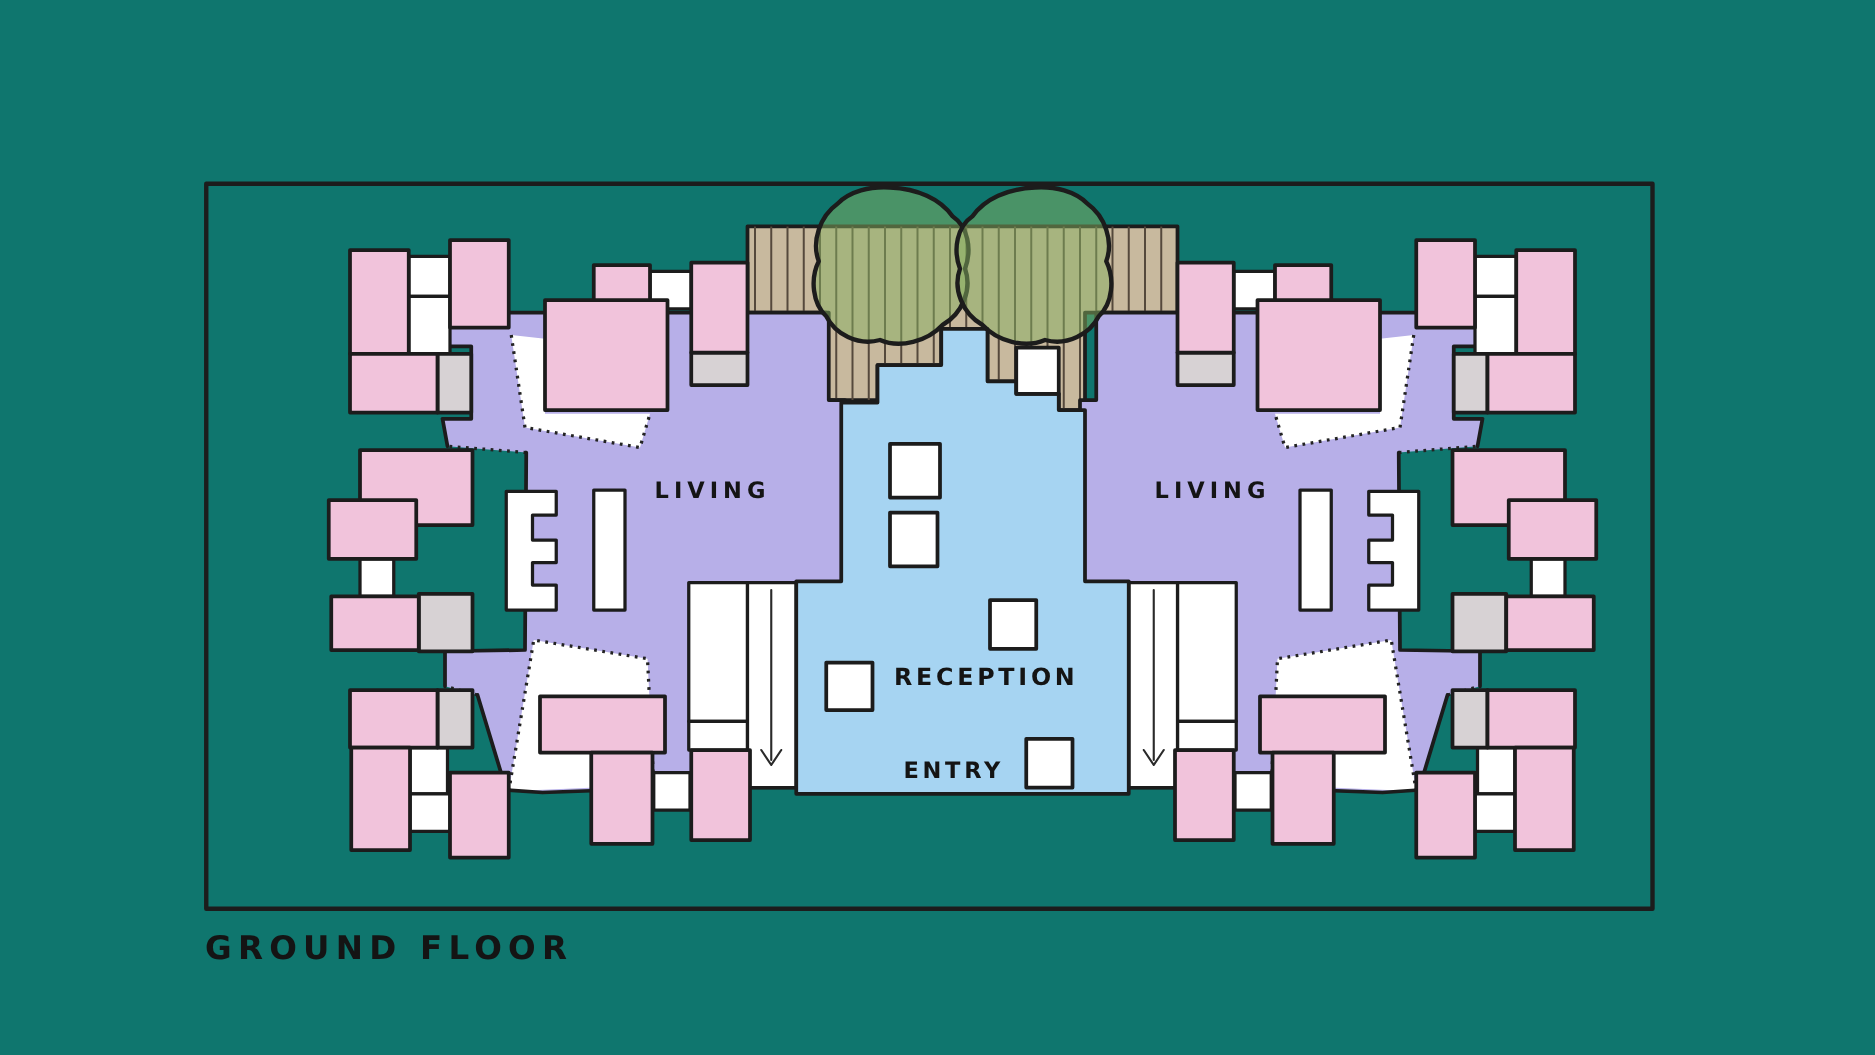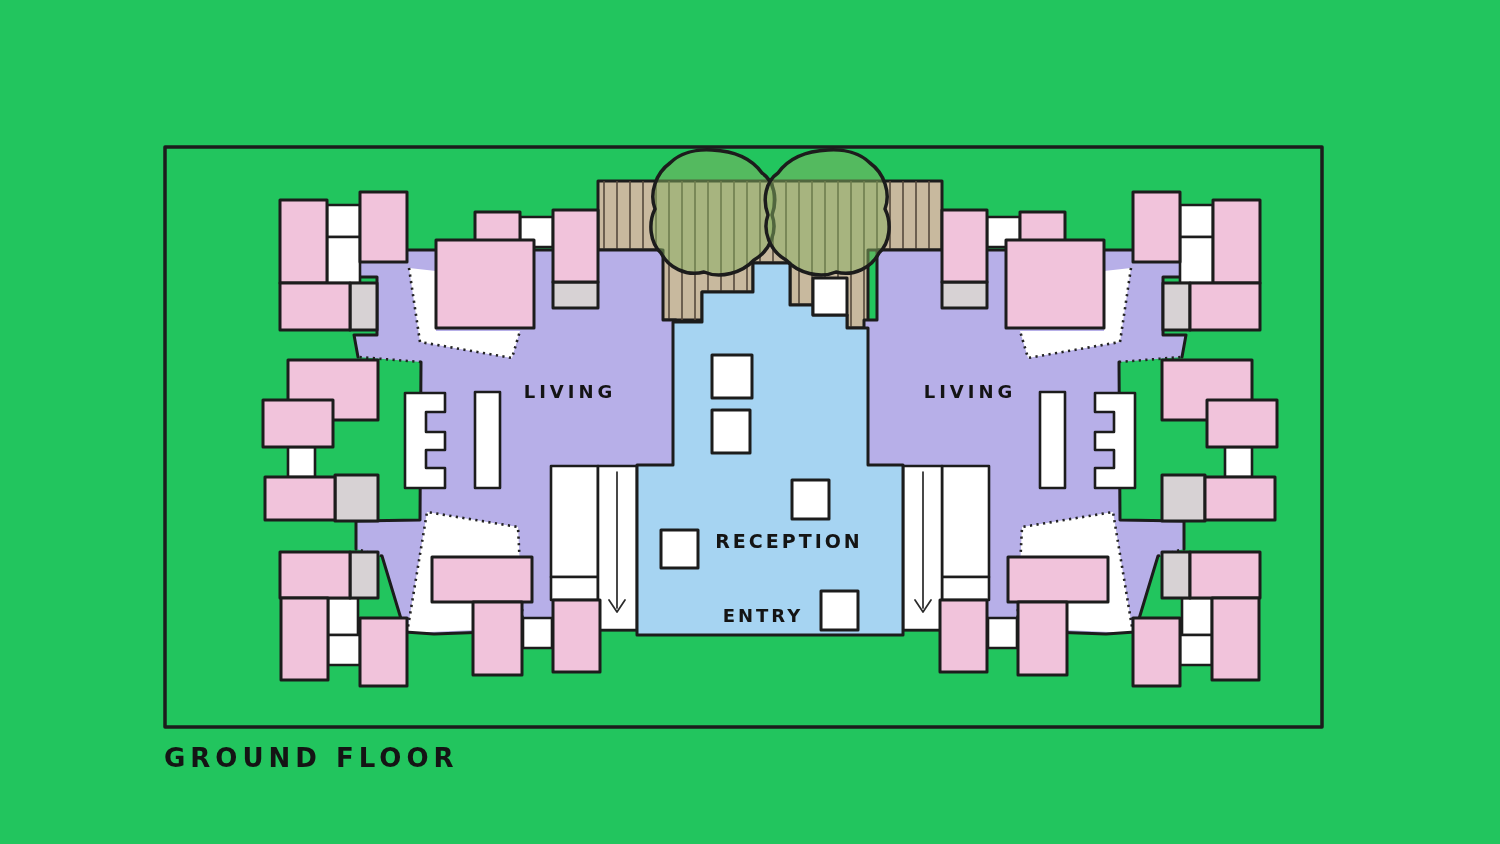--- a/index.html
+++ b/index.html
@@ -1,16 +1,16 @@
 <!DOCTYPE html>
 <html style="--outline: #1c1c1c; --pink: #f1c3db; --purple: #b7afe8; --blue: #a6d4f2; --gray: #d7d2d4; --deck: #c8b99e; --plank-line: #55493c; --tree: #86af5f; --zipper: #232323;"><head>
 <meta charset="utf-8">
 <style>
   html,body{margin:0;padding:0;background:#fff;}
-  .page{position:relative;width:1500px;height:844px;background:#22c55e;overflow:hidden;
+  .page{position:relative;width:1500px;height:844px;background:#0f766e;overflow:hidden;
         font-family:"DejaVu Sans",sans-serif;}
   svg{display:block}
   .frame{fill:none;stroke:var(--outline);stroke-width:3.5;stroke-linejoin:round;}
   .purplefill{fill:var(--purple);}
   .wingline{fill:none;stroke:var(--outline);stroke-width:3;stroke-linejoin:round;stroke-linecap:round;}
   .pink{fill:var(--pink);stroke:var(--outline);stroke-width:3;stroke-linejoin:round;}
   .gray{fill:var(--gray);stroke:var(--outline);stroke-width:3;stroke-linejoin:round;}
   .white{fill:#ffffff;stroke:var(--outline);stroke-width:2.6;stroke-linejoin:round;}
   .zipfill{fill:#ffffff;}
   .zip{fill:none;stroke:var(--zipper);stroke-width:2.6;stroke-dasharray:2.2 4.4;stroke-linecap:butt;}

